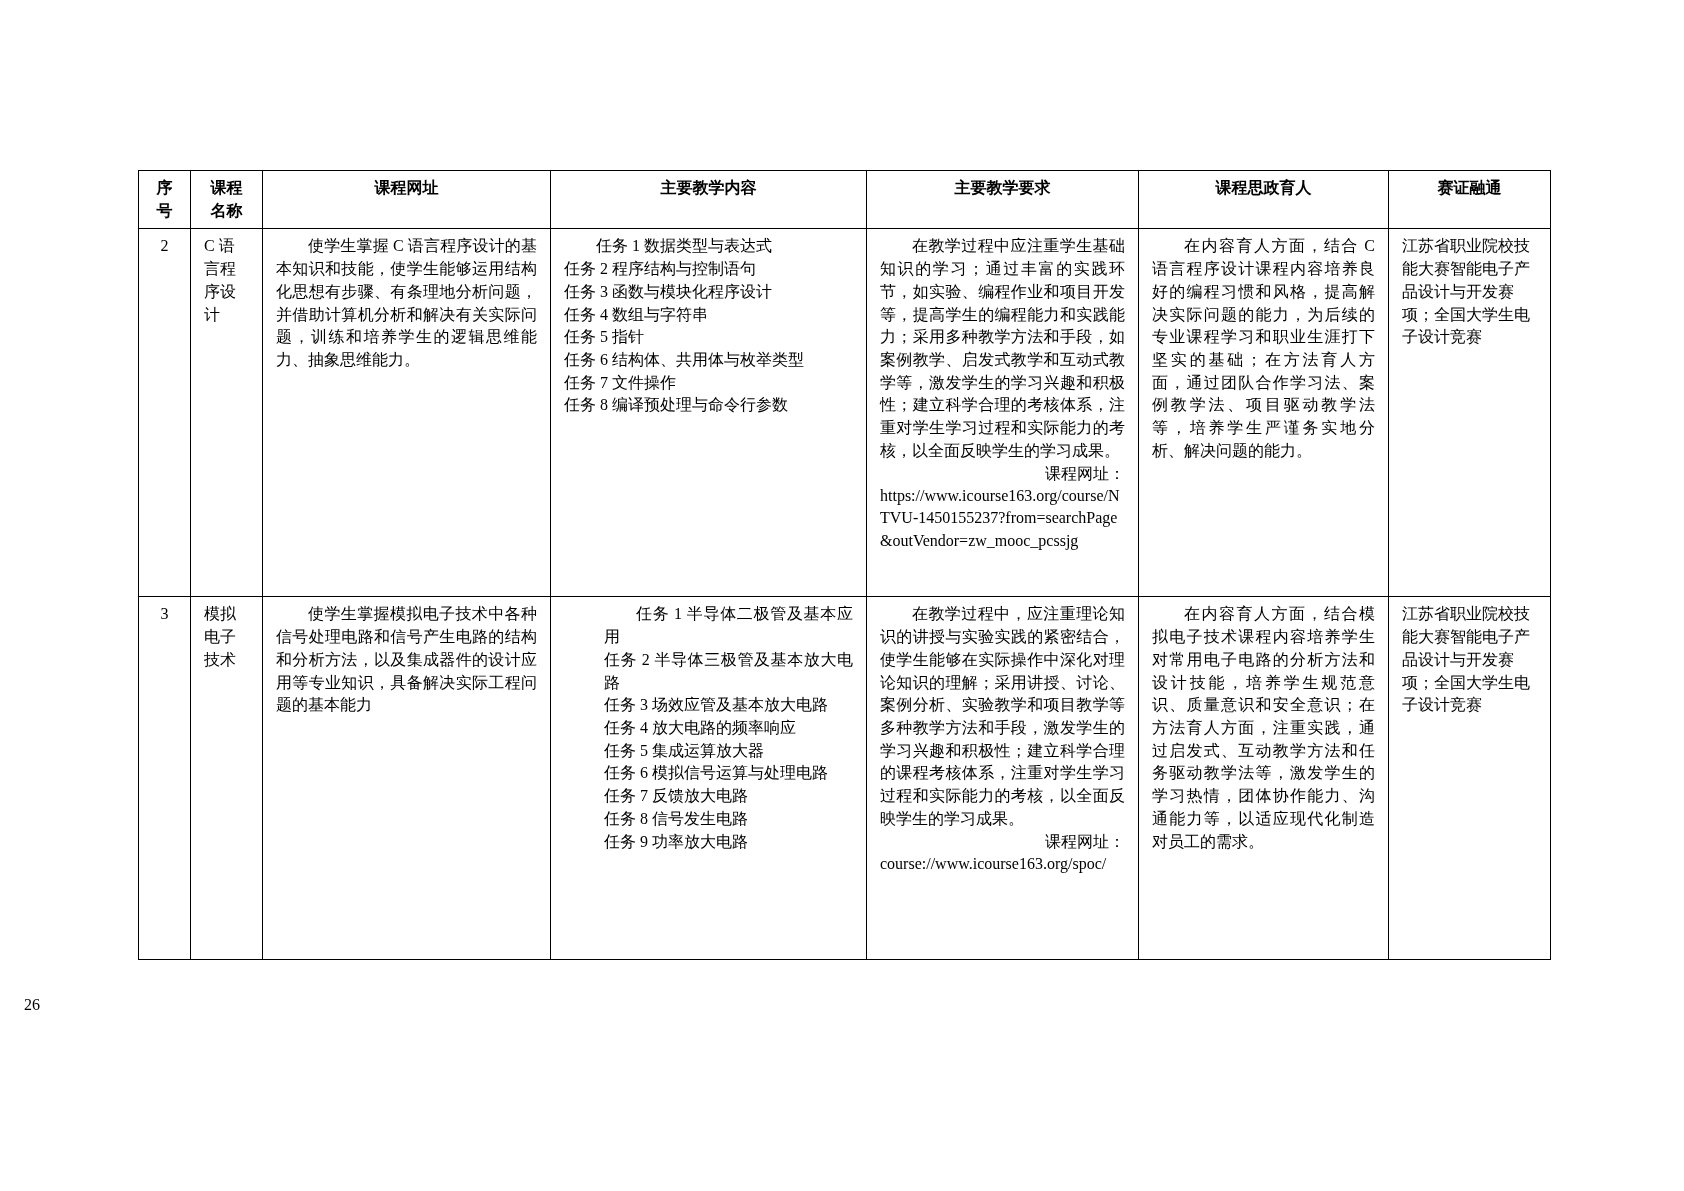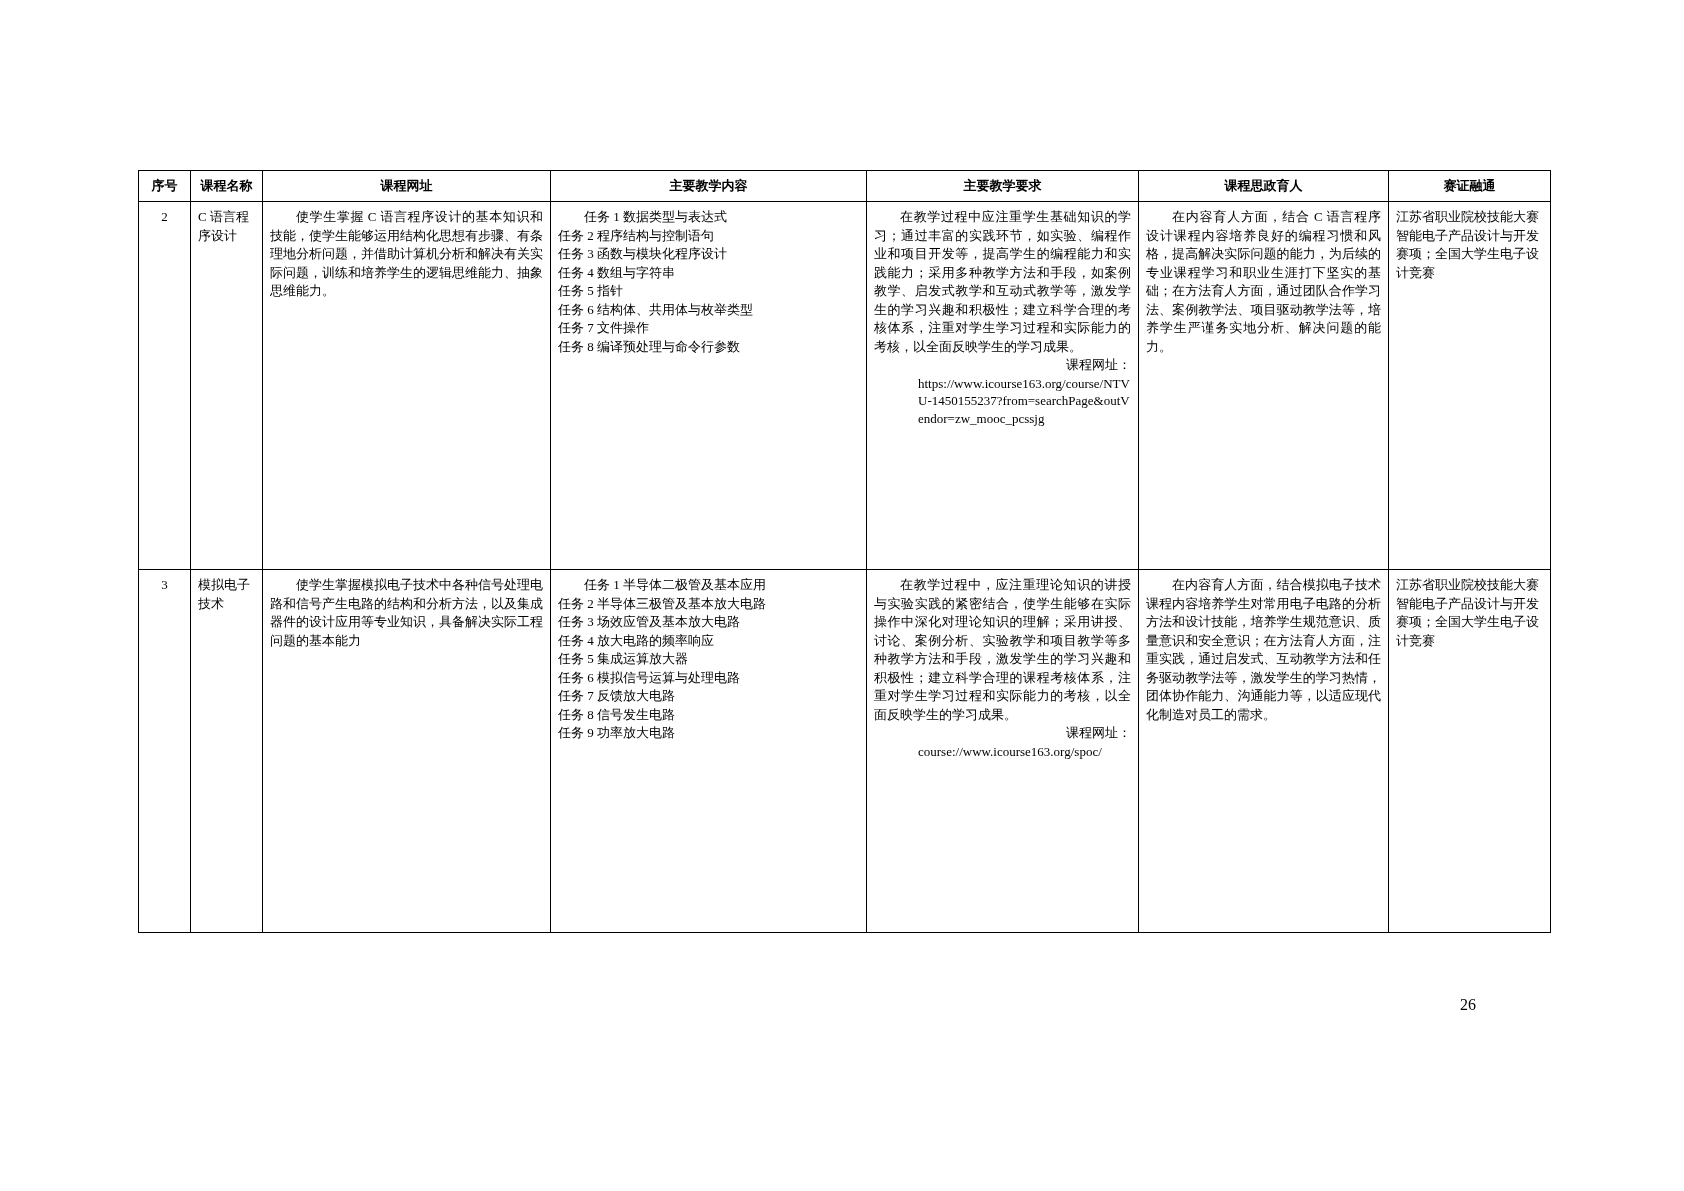--- a/index.html
+++ b/index.html
@@ -27,22 +27,22 @@
     width: 1412px;
   }
   table.curriculum {
     border-collapse: collapse;
     table-layout: fixed;
     width: 1412px;
   }
   table.curriculum td, table.curriculum th {
     border: 1.3px solid #000000;
     vertical-align: top;
-    padding: 6px 7px;
-    font-size: 13px;
+    padding: 6px 13px;
+    font-size: 16px;
     line-height: 1.42;
     font-family: "Liberation Serif", "DejaVu Serif", serif;
   }
   thead th {
     text-align: center;
     vertical-align: middle;
     font-weight: bold;
     font-size: 17.5px;
     padding: 10px 4px;
     line-height: 1.3;
@@ -100,21 +100,20 @@
   }
   td.cell-req p.plain {
     text-indent: 0;
     text-align: right;
   }
   td.cell-req p.url {
     text-indent: 0;
     text-align: left;
     word-break: break-all;
     line-height: 1.38;
-    margin-left: 44px;
   }
   td.cell-ideo {
     vertical-align: middle;
   }
   td.cell-ideo p {
     text-indent: 2em;
     text-align: justify;
     text-justify: inter-ideograph;
   }
   td.cell-cert {
@@ -126,23 +125,24 @@
     padding-right: 4px;
   }
   .row2-goal   { height: 355px; margin-left: 29px; }
   .row3-goal   { height: 350px; }
 
   .page-number {
     position: absolute;
     left: 0;
     top: 996px;
     width: 1476px;
-    text-align: right;
+    text-align: left;
     font-size: 16px;
     font-family: "Liberation Serif", "DejaVu Serif", serif;
+    padding-left: 24px;
   }
 </style>
 </head>
 <body>
 
 <div class="page">
   <div class="table-wrap">
     <table class="curriculum">
       <colgroup>
         <col class="col-no">
@@ -191,21 +191,21 @@
           </td>
           <td class="cell-cert">江苏省职业院校技能大赛智能电子产品设计与开发赛项；全国大学生电子设计竞赛</td>
         </tr>
         <tr>
           <td class="cell-no">3</td>
           <td class="cell-name">模拟电子技术</td>
           <td class="cell-goal row3-goal">
             <p>使学生掌握模拟电子技术中各种信号处理电路和信号产生电路的结构和分析方法，以及集成器件的设计应用等专业知识，具备解决实际工程问题的基本能力</p>
           </td>
           <td class="cell-content">
-            <p class="content-list" style="white-space:pre-line;">任务 1 半导体二极管及基本应用
+            <p class="content-list" style="white-space:pre-line;margin-left:40px;">任务 1 半导体二极管及基本应用
 任务 2 半导体三极管及基本放大电路
 任务 3 场效应管及基本放大电路
 任务 4 放大电路的频率响应
 任务 5 集成运算放大器
 任务 6 模拟信号运算与处理电路
 任务 7 反馈放大电路
 任务 8 信号发生电路
 任务 9 功率放大电路</p>
           </td>
           <td class="cell-req">

